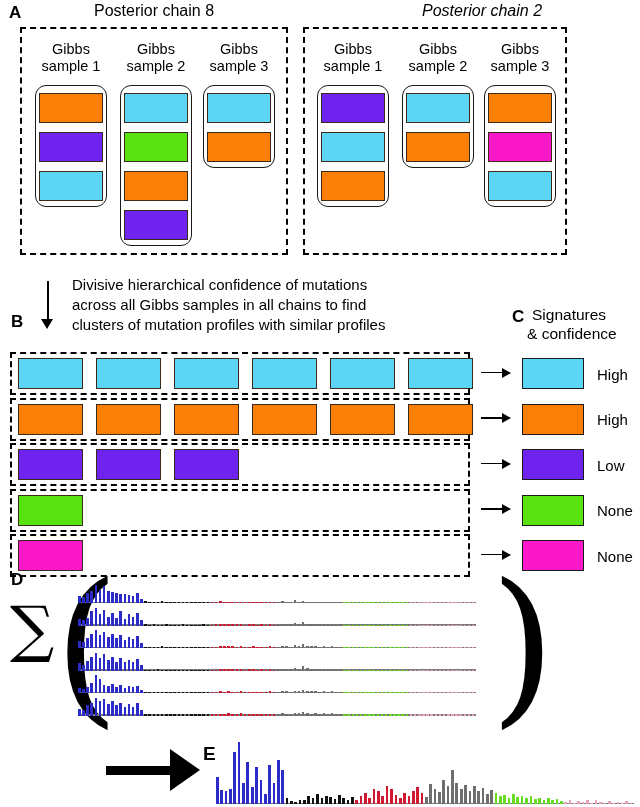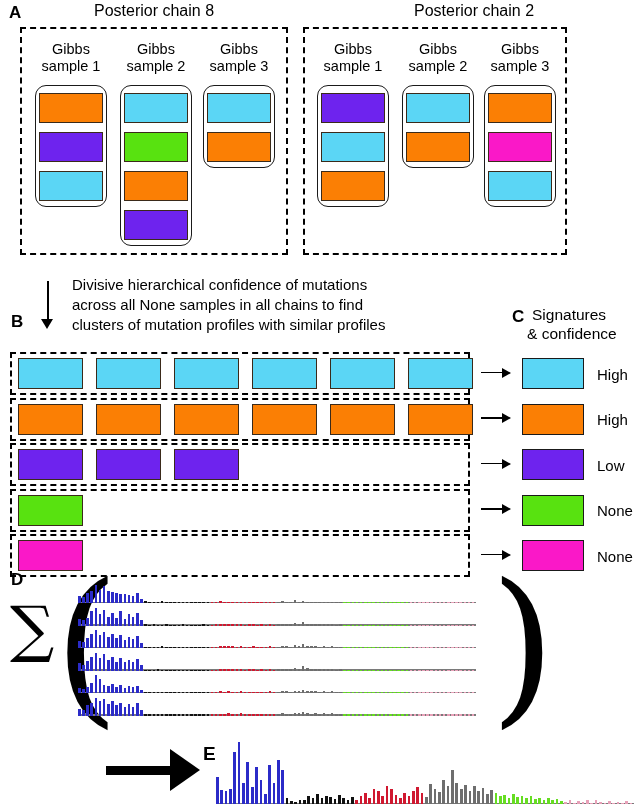--- a/index.html
+++ b/index.html
@@ -75,21 +75,21 @@
     width:0;height:0;border-top:21px solid transparent;
     border-bottom:21px solid transparent;border-left:30px solid #000;
   }
 </style>
 </head>
 <body>
 
 <div class="abs panel-letter" style="left:9px;top:4px;">A</div>
 
 <div class="abs chain-title" style="left:20px;top:3px;width:268px;">Posterior chain 8</div>
-<div class="abs chain-title" style="left:340px;top:3px;width:268px;">Posterior chain 2</div>
+<div class="abs chain-title" style="left:348px;top:3px;width:268px;font-style:italic;">Posterior chain 2</div>
 
 <div class="abs chain-box" style="left:20px;top:27px;width:268px;height:228px;"></div>
 <div class="abs chain-box" style="left:303px;top:27px;width:264px;height:228px;"></div>
 
 <div id="panelA-content">
     <div class="abs gibbs-label" style="left:26px;top:41px;width:90px;">
       <div>Gibbs</div>
       <div>sample 1</div>
     </div>
     <div class="abs gibbs-card" style="left:35px;top:85px;width:72px;height:122px;">
@@ -137,21 +137,21 @@
       <div>sample 3</div>
     </div>
     <div class="abs gibbs-card" style="left:484px;top:85px;width:72px;height:122px;">
       <div class="sig-chip" style="background:#FB7F04;"></div>
       <div class="sig-chip" style="background:#FA18C8;"></div>
       <div class="sig-chip" style="background:#5BD6F5;"></div>
     </div>
   </div>
 
 <div class="abs caption" style="left:72px;top:275px;">Divisive hierarchical confidence of mutations</div>
-<div class="abs caption" style="left:72px;top:295px;">across all None samples in all chains to find</div>
+<div class="abs caption" style="left:72px;top:295px;">across all Gibbs samples in all chains to find</div>
 <div class="abs caption" style="left:72px;top:315px;">clusters of mutation profiles with similar profiles</div>
 
 <div class="abs downarrow-stem" style="left:47px;top:281px;height:40px;"></div>
 <div class="abs downarrow-head" style="left:41.4px;top:319px;"></div>
 
 <div class="abs panel-letter" style="left:11px;top:313px;">B</div>
 <div id="panelB-content">
     <div class="abs cluster-row" style="left:10px;top:352px;width:460px;height:43px;">
       <div class="cluster-chip" style="background:#5BD6F5;"></div>
       <div class="cluster-chip" style="background:#5BD6F5;"></div>

